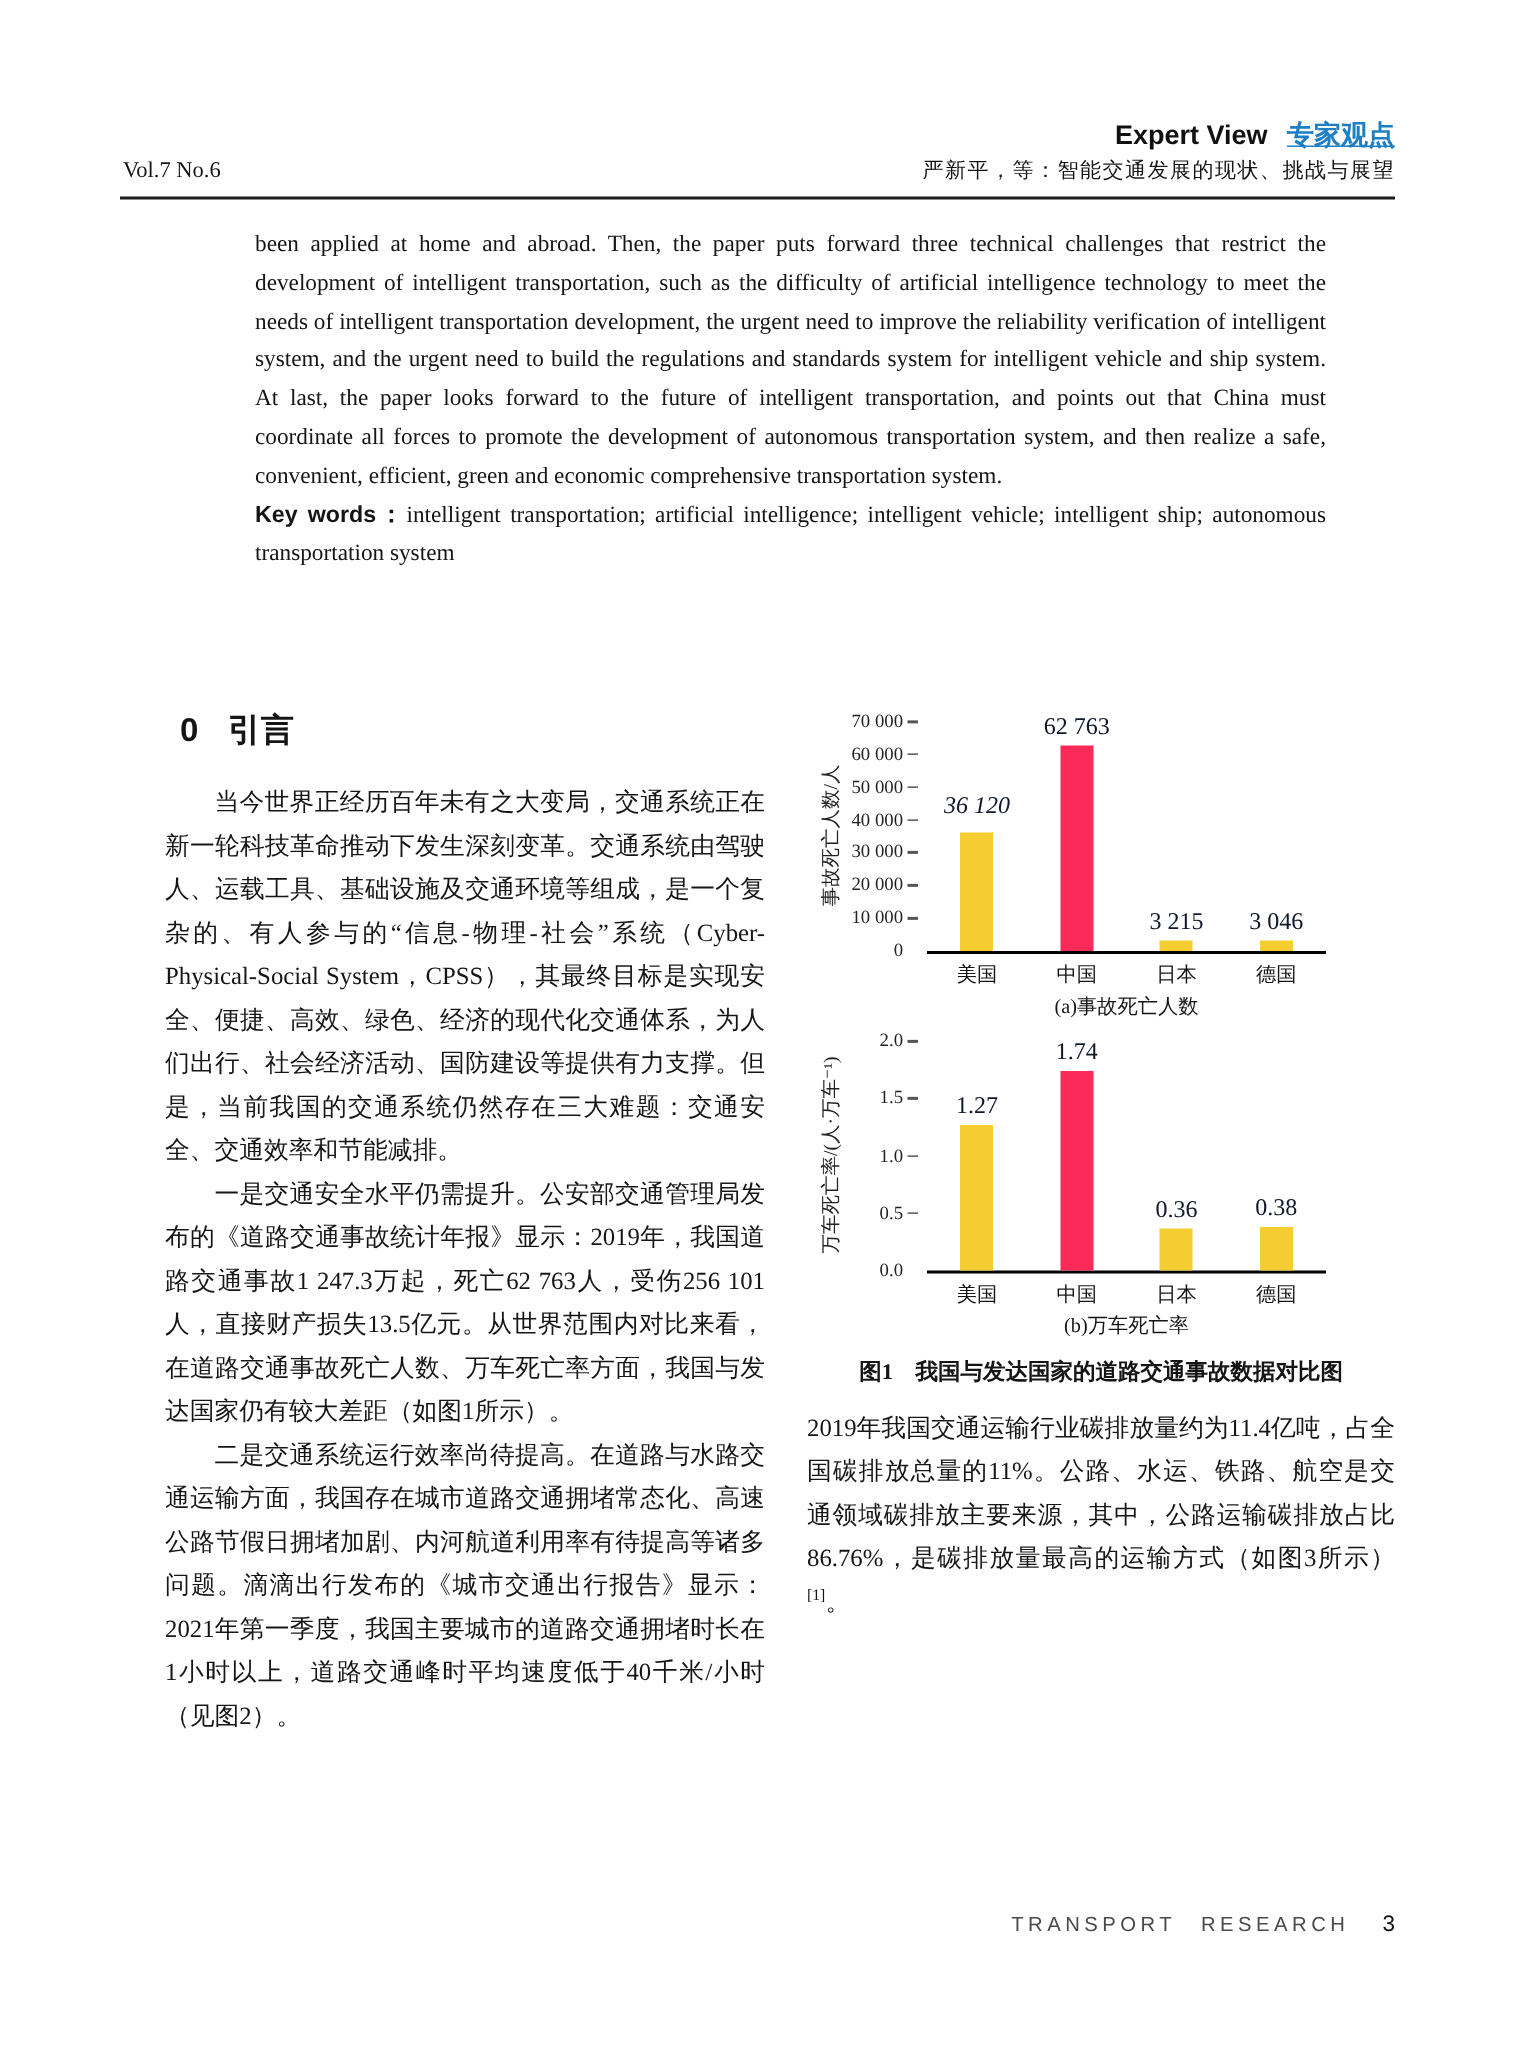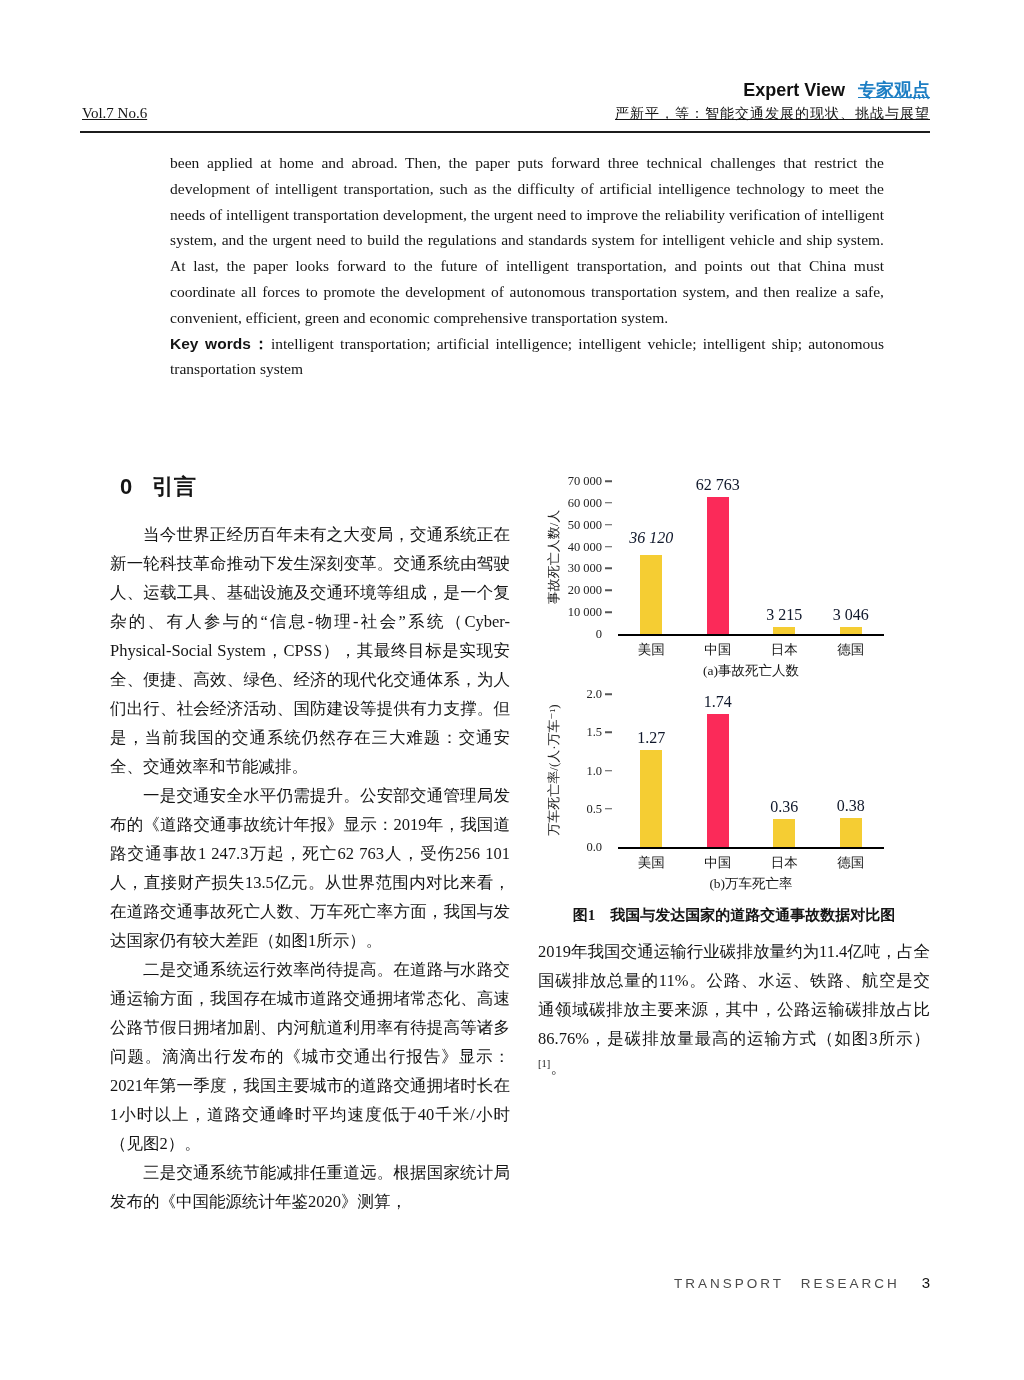--- a/index.html
+++ b/index.html
@@ -5,21 +5,21 @@
   html,body{margin:0;padding:0;background:#ffffff;}
   .page{position:relative;width:1024px;height:1380px;background:#ffffff;overflow:hidden;
         font-family:"Liberation Serif","DejaVu Serif",serif;color:#151515;}
 
   
   .brand{position:absolute;top:78px;right:94px;font-family:"Liberation Sans",sans-serif;
          font-weight:bold;font-size:18px;white-space:nowrap;}
   .brand .en{color:#111;}
   .brand .zh{margin-left:8px;}
   .header-row{position:absolute;top:105px;left:82px;right:94px;display:flex;
-              justify-content:space-between;align-items:flex-start;text-decoration:underline;}
+              justify-content:space-between;align-items:center;}
   .vol{font-size:15px;}
   .running-title{font-size:14px;letter-spacing:1px;}
   .header-rule{position:absolute;top:131px;left:80px;right:94px;border-top:2px solid #1c1c1c;}
 
   
   .abstract{position:absolute;top:150px;left:170px;width:714px;font-size:15.5px;
             line-height:25.8px;text-align:justify;}
   .abstract p{margin:0;}
   .kw-label{font-family:"Liberation Sans",sans-serif;font-weight:bold;}
 
@@ -81,21 +81,20 @@
   </div>
 
   <div class="section-heading">
     <span class="num">0</span><span>引言</span>
   </div>
 
   <div class="col-left">
       <p class="para"><span>当今世界正经历百年未有之大变局，交通系统正在新一轮科技革命推动下发生深刻变革。交通系统由驾驶人、运载工具、基础设施及交通环境等组成，是一个复杂的、有人参与的“信息-物理-社会”系统（Cyber-Physical-Social System，CPSS），其最终目标是实现安全、便捷、高效、绿色、经济的现代化交通体系，为人们出行、社会经济活动、国防建设等提供有力支撑。但是，当前我国的交通系统仍然存在三大难题：交通安全、交通效率和节能减排。</span></p>
       <p class="para"><span>一是交通安全水平仍需提升。公安部交通管理局发布的《道路交通事故统计年报》显示：2019年，我国道路交通事故1 247.3万起，死亡62 763人，受伤256 101人，直接财产损失13.5亿元。从世界范围内对比来看，在道路交通事故死亡人数、万车死亡率方面，我国与发达国家仍有较大差距（如图1所示）。</span></p>
       <p class="para"><span>二是交通系统运行效率尚待提高。在道路与水路交通运输方面，我国存在城市道路交通拥堵常态化、高速公路节假日拥堵加剧、内河航道利用率有待提高等诸多问题。滴滴出行发布的《城市交通出行报告》显示：2021年第一季度，我国主要城市的道路交通拥堵时长在1小时以上，道路交通峰时平均速度低于40千米/小时（见图2）。</span></p>
-      <p class="para"><span>三是交通系统节能减排任重道远。根据国家统计局发布的《中国能源统计年鉴2020》测算，</span></p>
     </div>
 
   <div class="col-right">
 
     <div class="chart">
       <div class="ylabel">事故死亡人数/人</div>
       <div class="plot">
           <div class="tick-label" style="top: 153px;">0</div>
           <div class="tick-label" style="top: 131.143px;">10 000</div>
           <div class="tick-dash" style="top: 131.143px;"></div>

